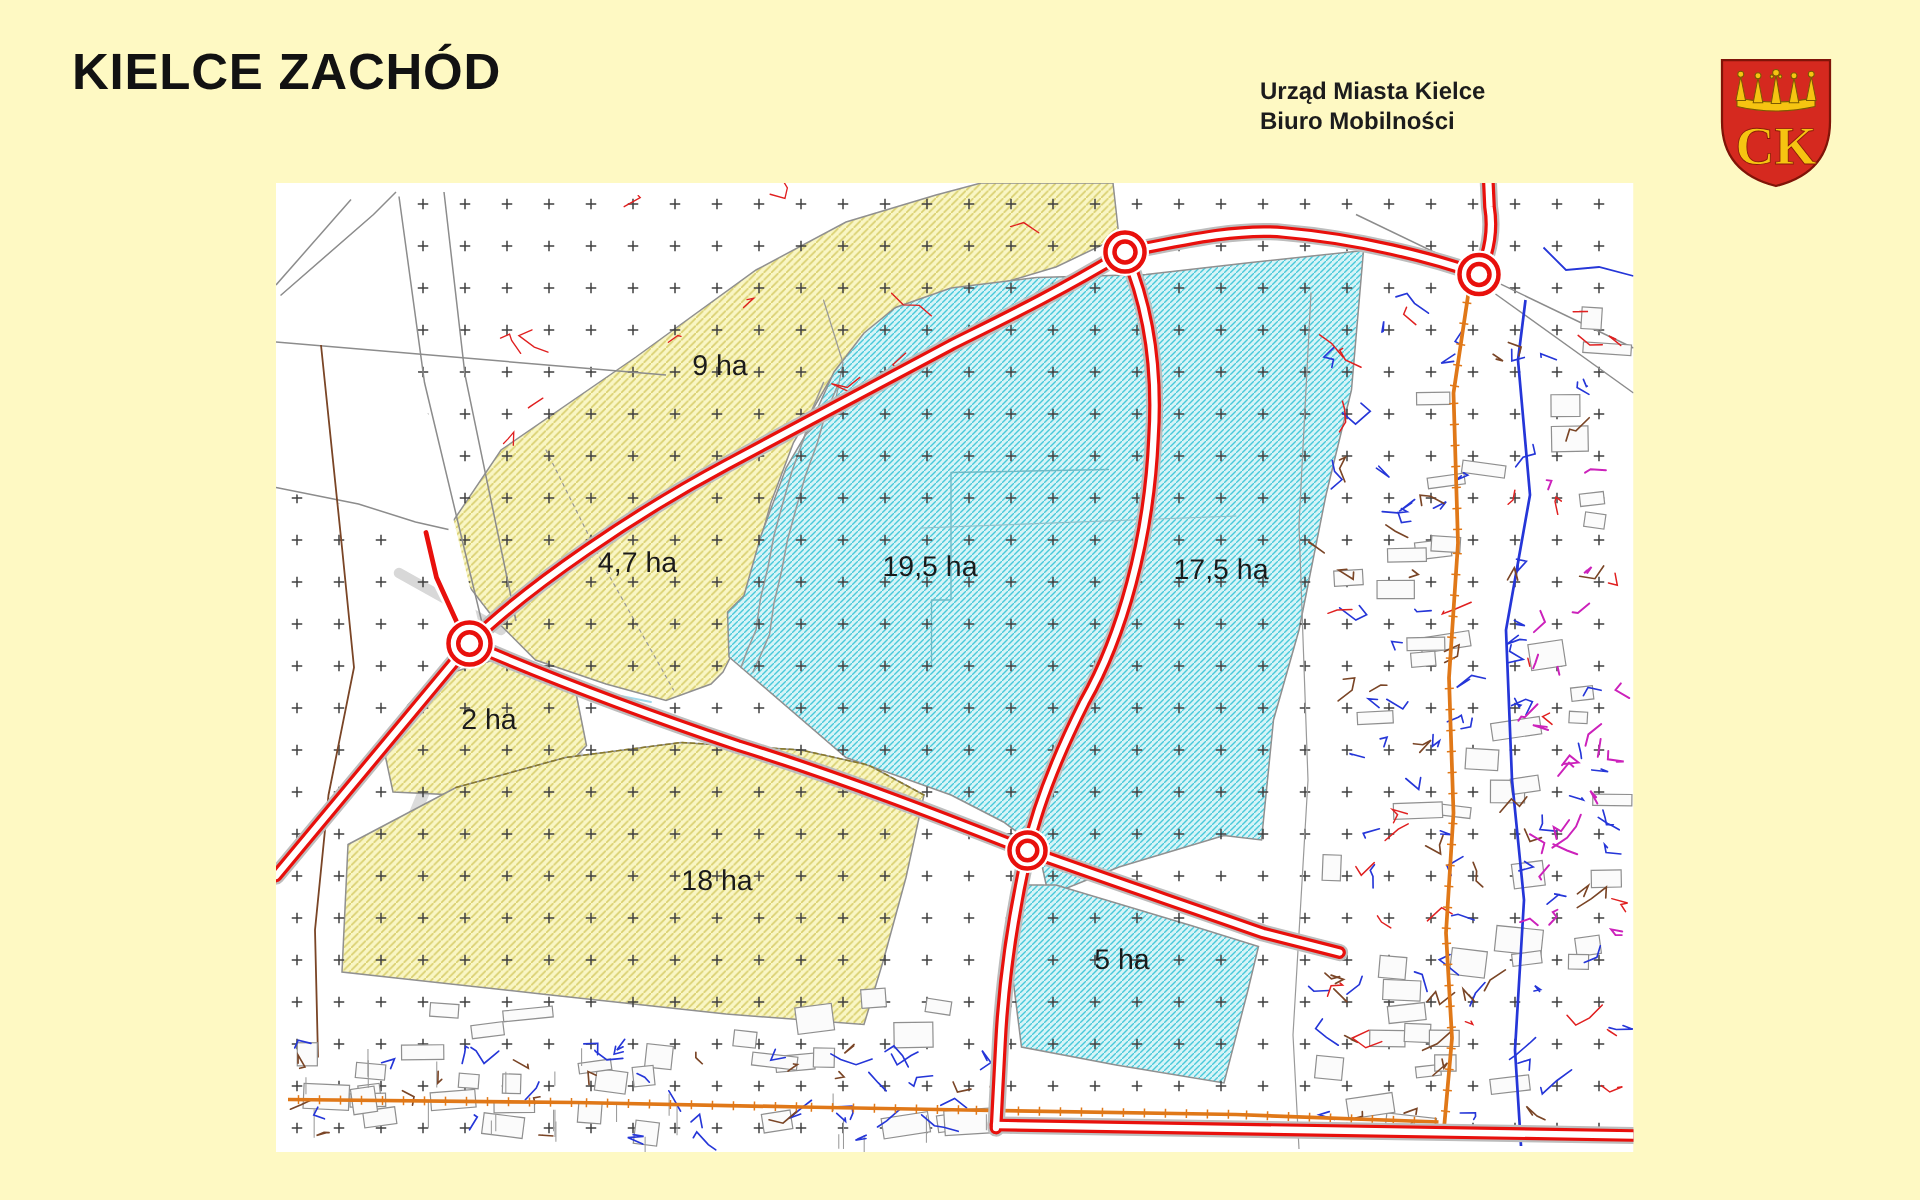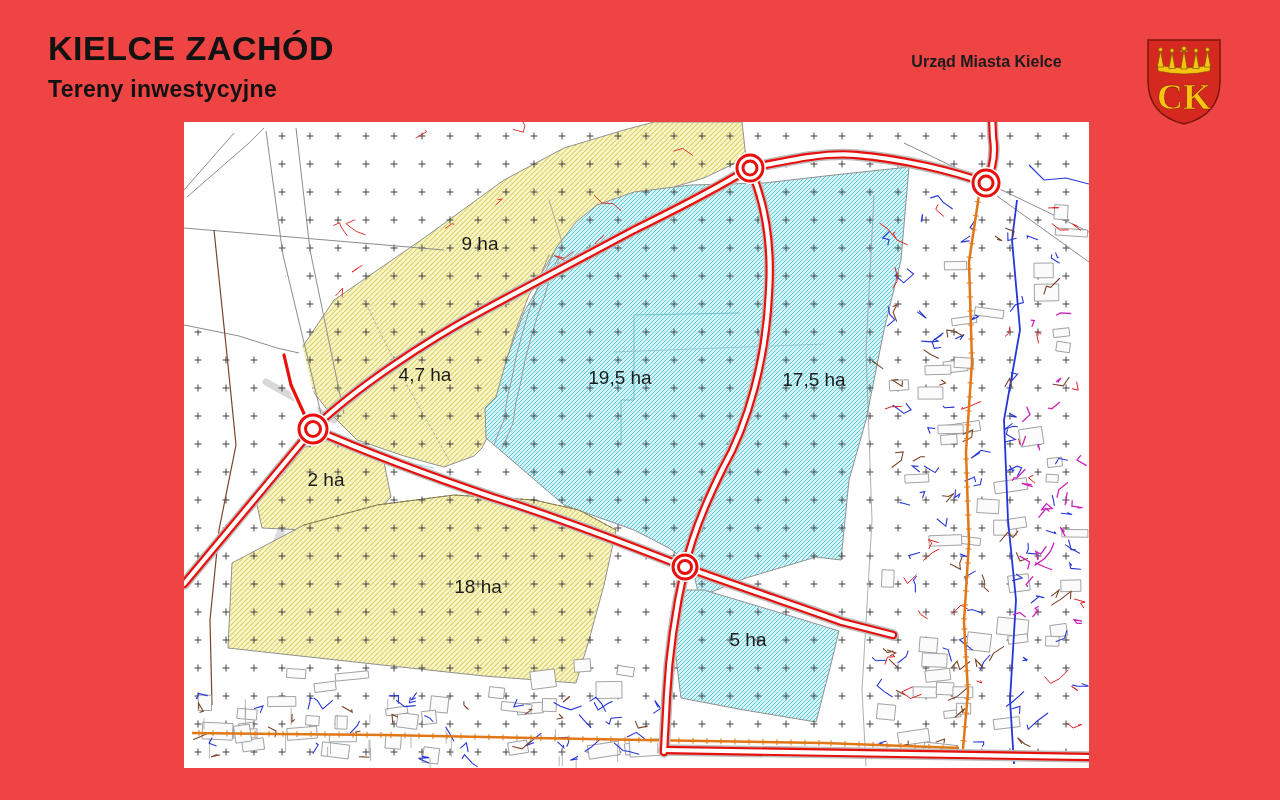--- a/index.html
+++ b/index.html
@@ -1,39 +1,39 @@
 <!DOCTYPE html>
 <html><head>
 <meta charset="utf-8">
 <style>
   html,body{margin:0;padding:0;background:#ffffff;width:1280px;height:800px;overflow:hidden;
     font-family:"Liberation Sans", sans-serif;}
-  #page{position:relative;width:1280px;height:800px;background:#ef4444;}
+  #page{position:relative;width:1280px;height:800px;background:#fef9c3;}
   #header-title{position:absolute;left:48px;top:30px;font-size:34px;font-weight:bold;
     letter-spacing:.5px;color:#121212;line-height:1.1;}
   #header-subtitle{position:absolute;left:48px;top:76px;font-size:23px;font-weight:bold;
     color:#121212;letter-spacing:.3px;}
-  #org-block{position:absolute;left:840px;top:52px;width:293px;text-align:center;
+  #org-block{position:absolute;left:840px;top:52px;width:293px;text-align:left;
     font-size:16px;font-weight:bold;color:#1c1c1c;line-height:20px;}
   #logo{position:absolute;left:1145px;top:38px;width:78px;height:88px;}
   #map-wrap{position:absolute;left:184px;top:122px;width:905px;height:646px;}
   svg{display:block;}
   text.arealabel{font-family:"Liberation Sans", sans-serif;font-size:19px;fill:#1b1b1b;}
   .thin{fill:none;stroke-linecap:round;stroke-linejoin:round;}
 </style>
 </head>
 <body>
 
 <div id="page">
 
   <div id="header-title">KIELCE ZACHÓD</div>
-  <div id="header-subtitle">Tereny inwestycyjne</div>
 
   <div id="org-block">
     <div>Urząd Miasta Kielce</div>
+    <div>Biuro Mobilności</div>
   </div>
 
   <svg id="logo" viewBox="0 0 78 88">
     <path id="logo-shield" d="M3,2 L75,2 L75,43 Q75,77 39,86 Q3,77 3,43 Z" fill="#d5291f" stroke="#801408" stroke-width="1.5"></path>
     <g id="logo-crown" fill="#f6c411" stroke="#7c5a02" stroke-width="0.7">
       <path d="M13,33 Q39,39 65,33 L65,27 Q39,33 13,27 Z"></path>
       <path d="M12.3,29 L15.5,13 L18.7,29 Z"></path>
       <path d="M23.8,30.5 L27,14 L30.2,30.5 Z"></path>
       <path d="M35.8,31 L39,12 L42.2,31 Z"></path>
       <path d="M47.8,30.5 L51,14 L54.2,30.5 Z"></path>

